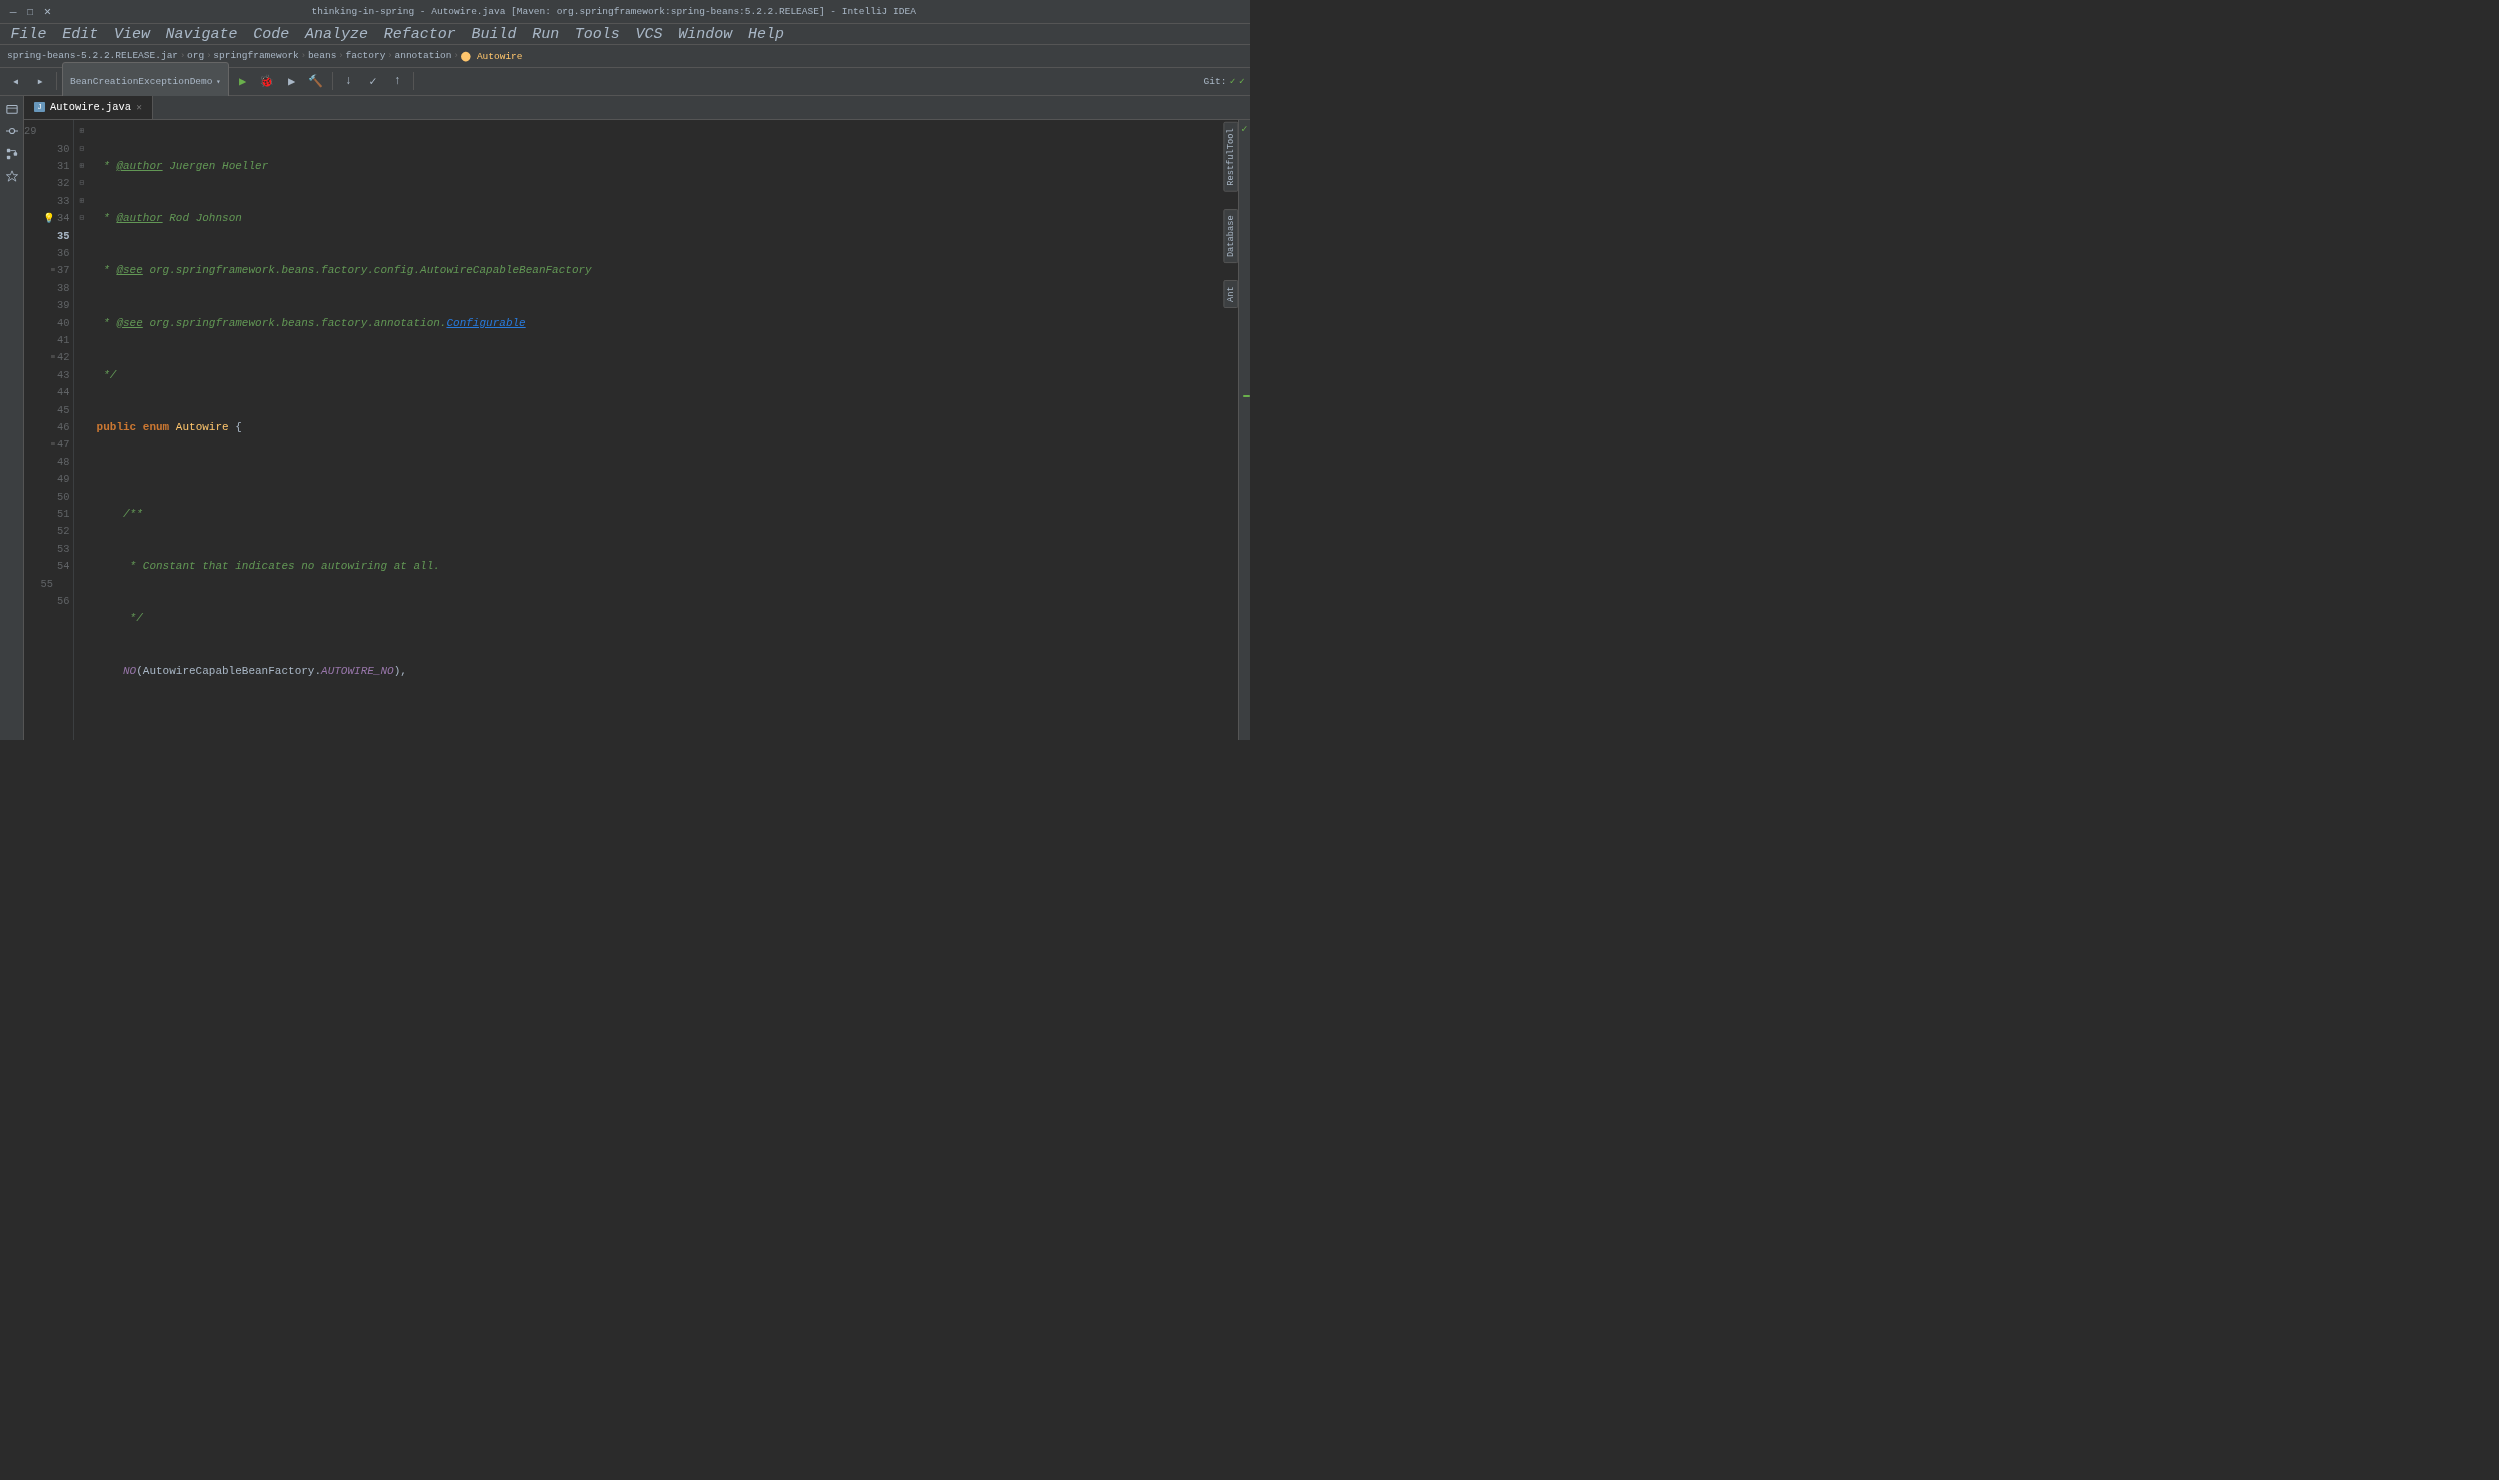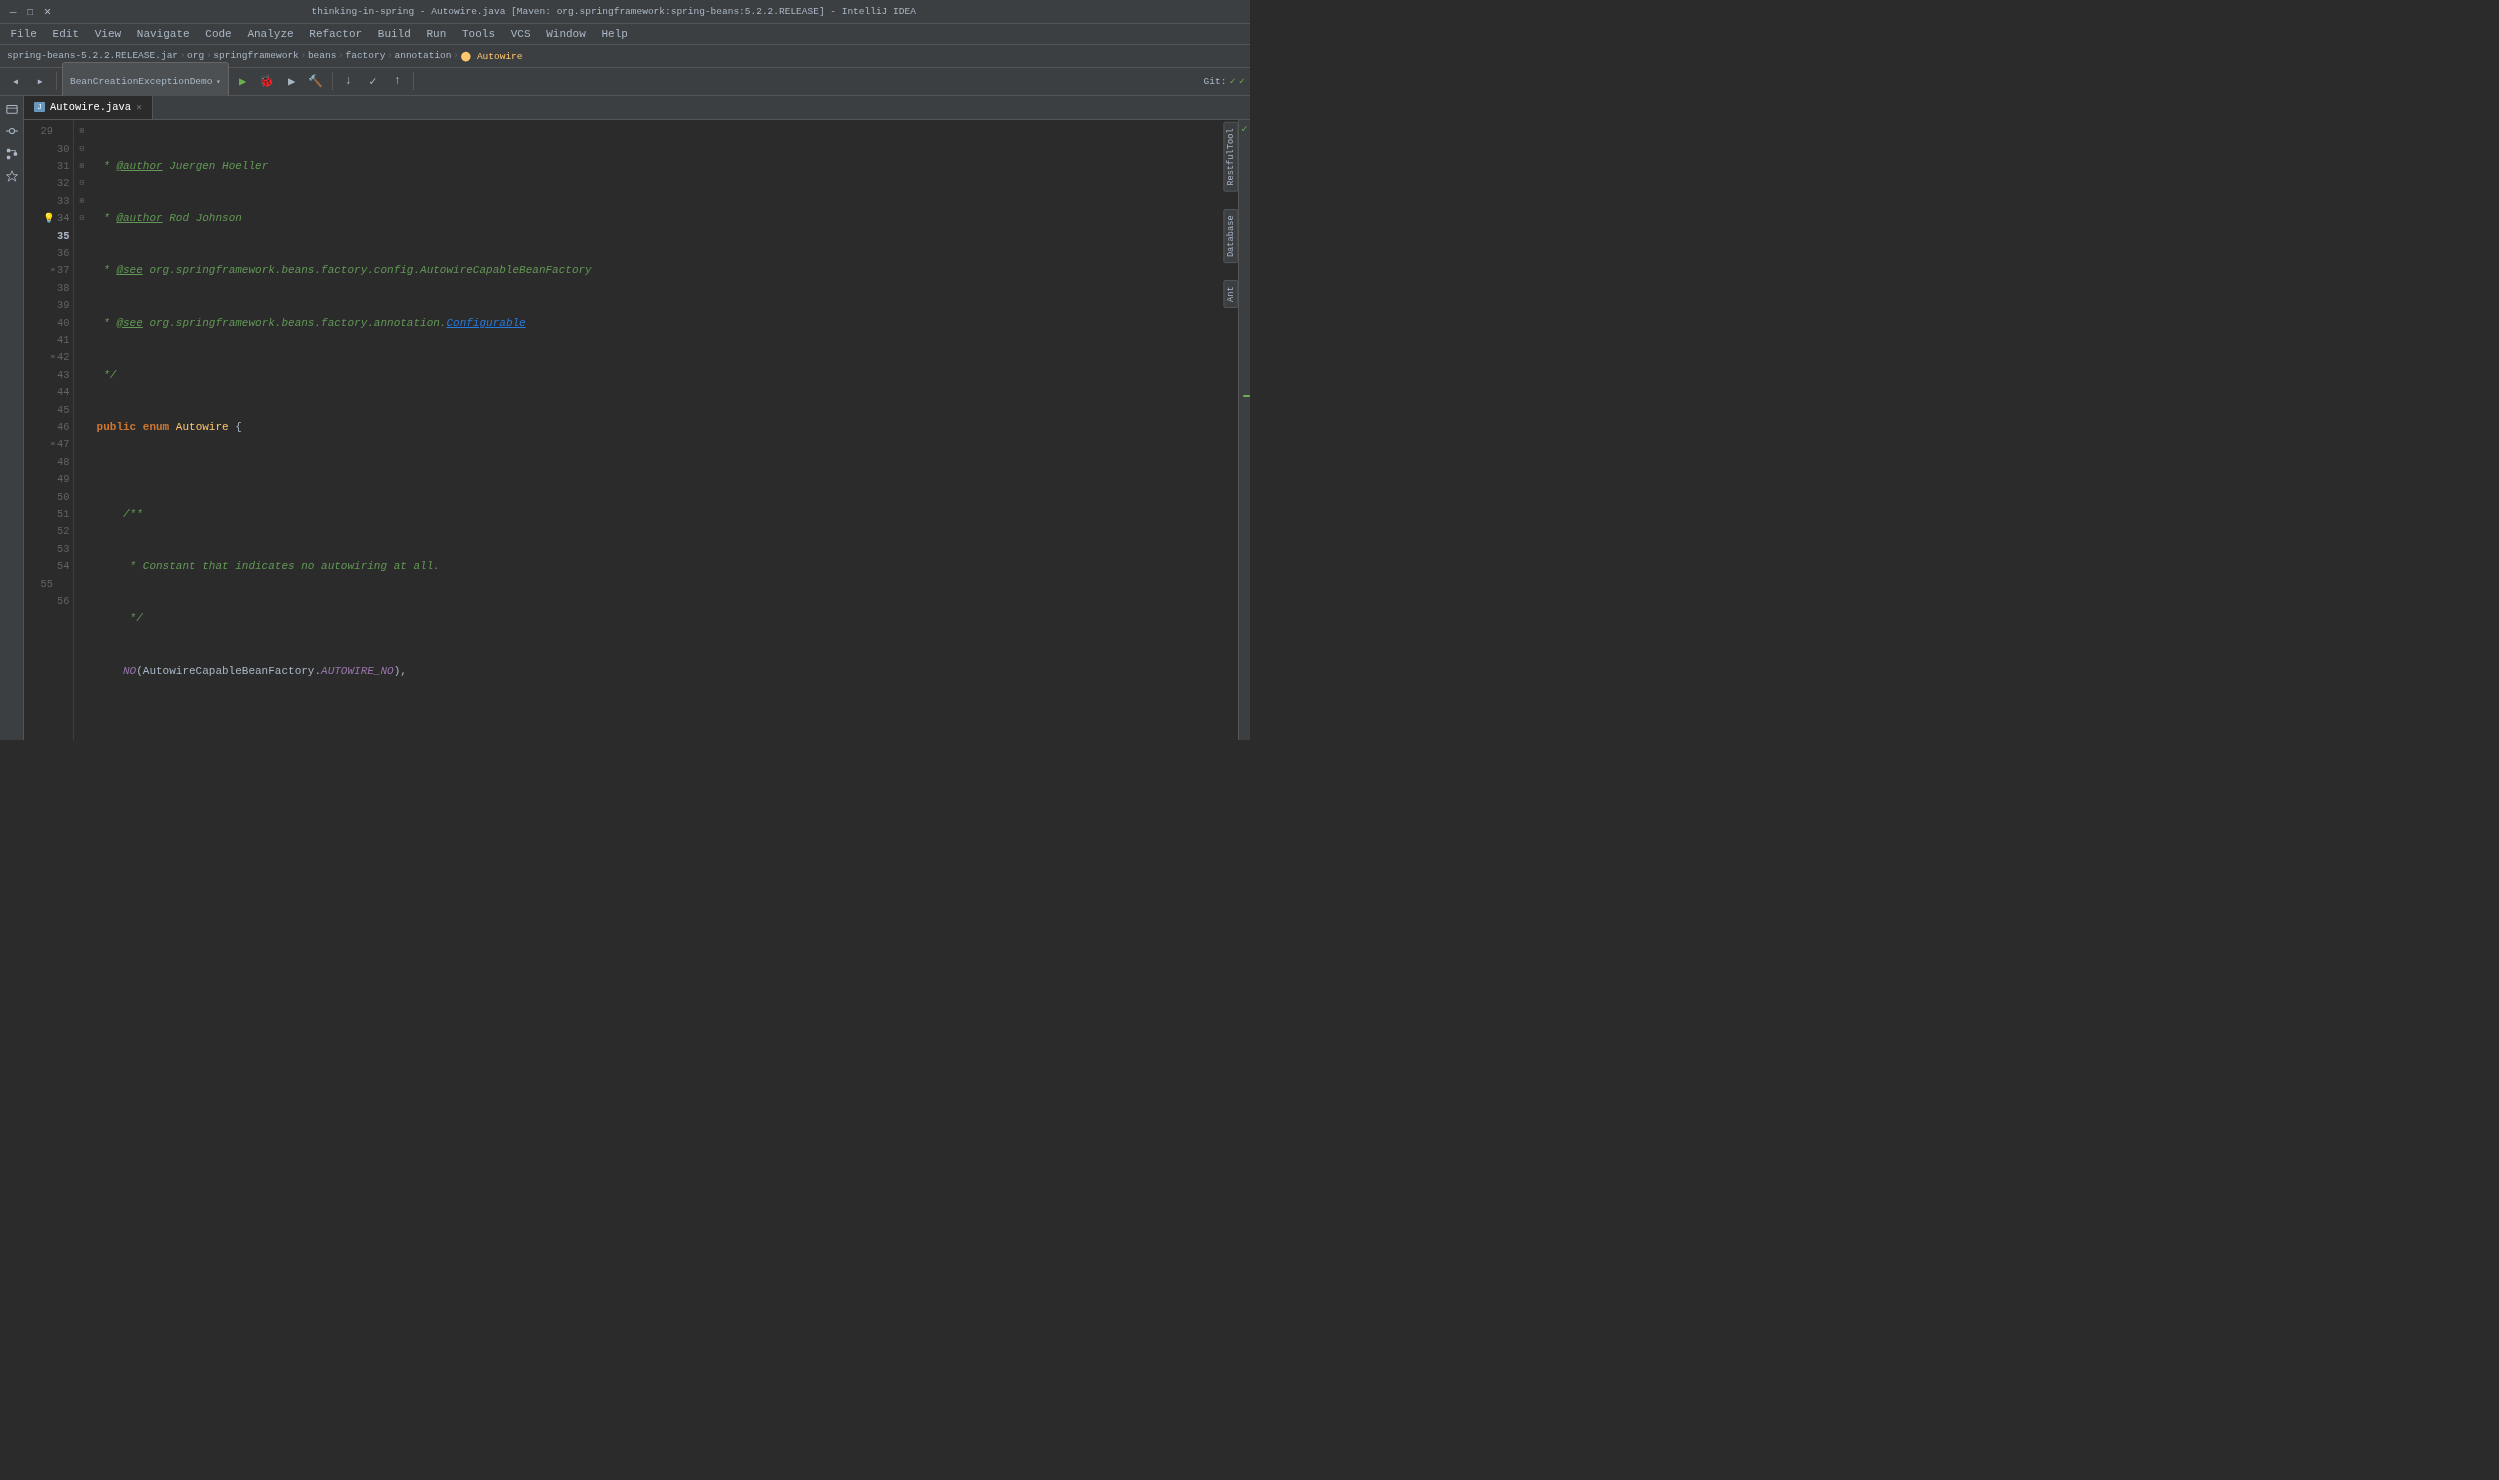--- a/index.html
+++ b/index.html
@@ -53,23 +53,24 @@
       background: #3c3f41;
       height: 21px;
       display: flex;
       align-items: center;
       padding: 0 3.5px;
       gap: 1.7px;
       border-bottom: 0.9px solid #555;
     }
     .menu-item {
       padding: 1.7px 7px;
-      font-size: 11px;
-      color: #a9b7c6;
-      cursor: pointer;
+      font-size: 15px;
+      color: #a9b7c6;
+      cursor: pointer;
+      font-style: italic;
     }
 
     
     #breadcrumb-bar {
       background: #3c3f41;
       height: 22.6px;
       display: flex;
       align-items: center;
       padding: 0 7px;
       gap: 0;
@@ -429,21 +430,21 @@
       <div class="editor-tab active">
         <span class="tab-icon" style="background:#6897bb; width:10.4px; height:10.4px; border-radius:0.9px; font-size:7px; color:#fff; display:flex; align-items:center; justify-content:center;">J</span>
         <span>Autowire.java</span>
         <span class="tab-close">✕</span>
       </div>
     </div>
 
     <div id="code-editor" style="flex:1; display:flex; overflow:hidden; background:#2b2b2b;">
 
       <div id="line-numbers" style="min-width:50px; background:#2b2b2b; padding:3.5px 0; display:flex; flex-direction:column;">
-        <div style="line-height:17.4px; padding-right:3.5px; text-align:center; color:#606366; font-size:10.4px;">29</div>
+        <div style="line-height:17.4px; padding-right:3.5px; text-align:left; color:#606366; font-size:10.4px;">29</div>
         <div style="line-height:17.4px; padding-right:3.5px; text-align:right; color:#606366; font-size:10.4px;">30</div>
         <div style="line-height:17.4px; padding-right:3.5px; text-align:right; color:#606366; font-size:10.4px;">31</div>
         <div style="line-height:17.4px; padding-right:3.5px; text-align:right; color:#606366; font-size:10.4px;">32</div>
         <div style="line-height:17.4px; padding-right:3.5px; text-align:right; color:#606366; font-size:10.4px;">33</div>
         <div style="line-height:17.4px; padding-right:3.5px; text-align:right; color:#606366; font-size:10.4px; display:flex; align-items:center; justify-content:flex-end; gap:1.7px;"><span style="color:#ffc66d; font-size:9.5px;">💡</span>34</div>
         <div style="line-height:17.4px; padding-right:3.5px; text-align:right; color:#a9b7c6; font-size:10.4px; font-weight:bold;">35</div>
         <div style="line-height:17.4px; padding-right:3.5px; text-align:right; color:#606366; font-size:10.4px;">36</div>
         <div style="line-height:17.4px; padding-right:3.5px; text-align:right; color:#606366; font-size:10.4px; display:flex; align-items:center; justify-content:flex-end; gap:1.7px;"><span style="color:#666; font-size:7.8px;">≡</span>37</div>
         <div style="line-height:17.4px; padding-right:3.5px; text-align:right; color:#606366; font-size:10.4px;">38</div>
         <div style="line-height:17.4px; padding-right:3.5px; text-align:right; color:#606366; font-size:10.4px;">39</div>

